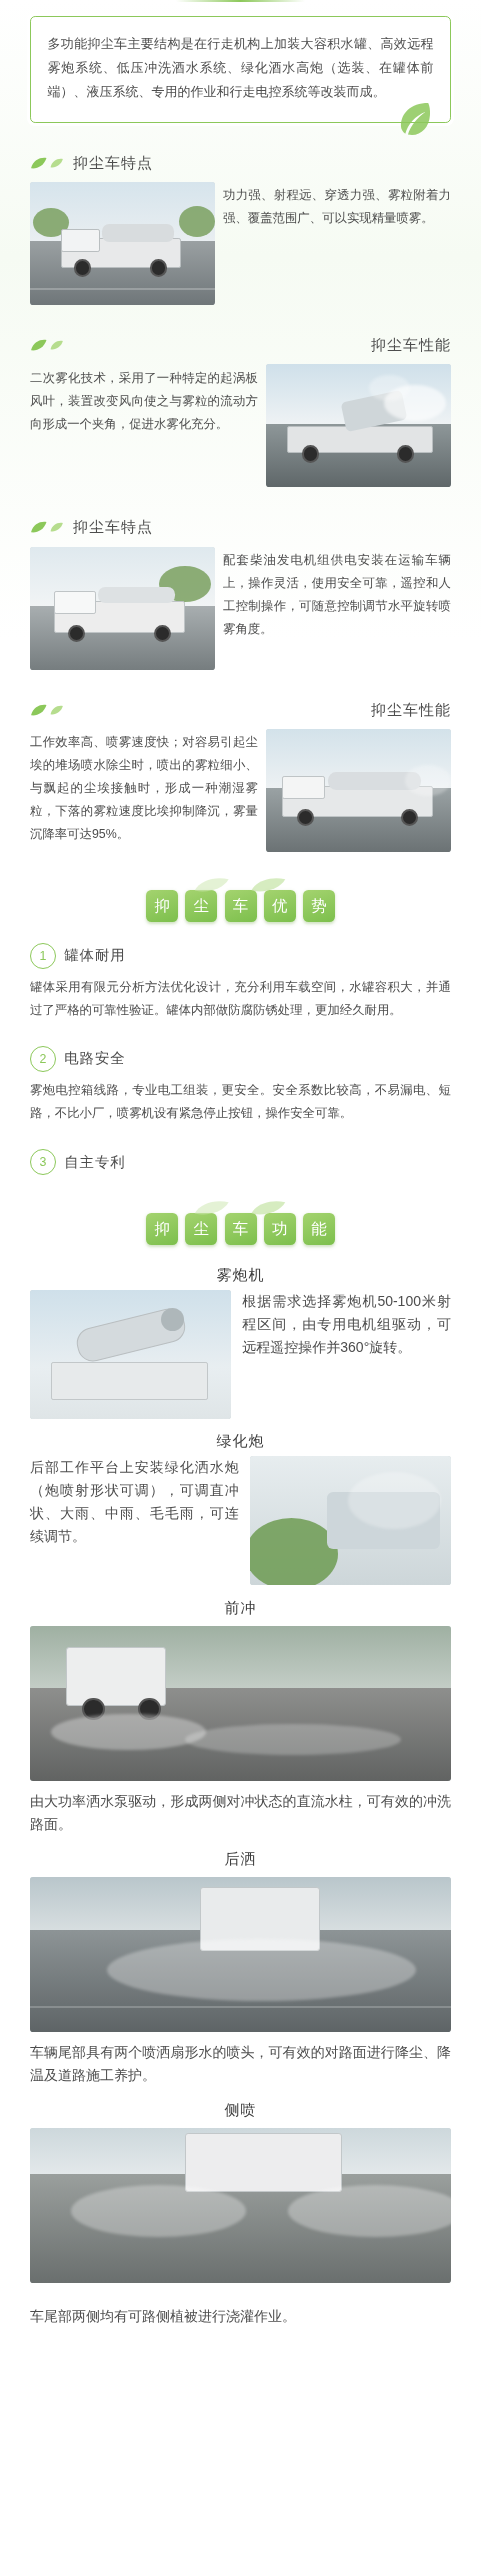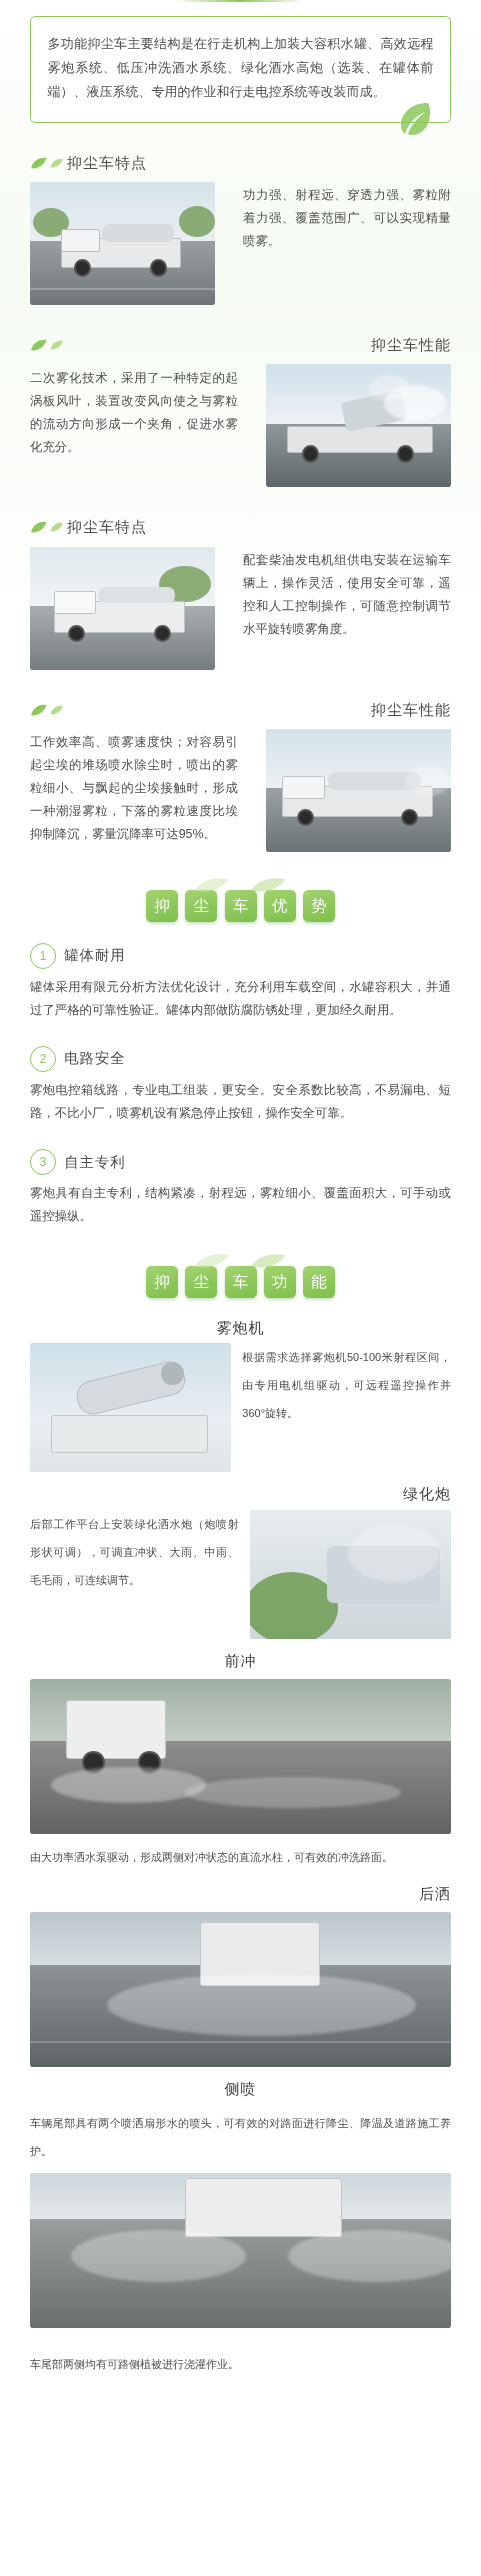--- a/index.html
+++ b/index.html
@@ -60,42 +60,42 @@
     bottom: -17.5px;
     width: 44px;
     height: 44px;
   }
 
   
   .sec-head {
     display: flex;
     align-items: center;
     margin: 31px 30px 9.3px 30px;
-    gap: 4px;
+    gap: 10px;
   }
   .sec-head.right {
     justify-content: space-between;
   }
   .sec-head .leafrow {
     display: flex;
     align-items: center;
     gap: 2.1px;
   }
   .sec-head .sec-title {
     font-size: 15px;
     color: #4d4d4d;
     letter-spacing: 1px;
   }
 
   
   .row {
     display: flex;
     margin: 0 30px 0 30px;
     align-items: flex-start;
-    gap: 28px;
+    gap: 8px;
   }
   .row.rev { flex-direction: row-reverse; }
   .photo {
     width: 185px;
     height: 123px;
     border-radius: 3.1px;
     flex: 0 0 185px;
     position: relative;
     overflow: hidden;
     background: #cfd6d8;
@@ -192,30 +192,30 @@
     margin: 0 30px 5.2px 30px;
   }
   .fn-title {
     font-size: 15px;
     color: #3d3d3d;
     font-weight: normal;
     margin: 13.4px 0 5.2px 0;
     letter-spacing: 1px;
   }
   .fn-title.center { text-align: center; }
-  .fn-title.left { text-align: right; }
+  .fn-title.left { text-align: center; }
   .fn-row {
     display: flex;
     gap: 11.3px;
     align-items: flex-start;
   }
   .fn-text {
     flex: 1;
-    font-size: 11px;
-    line-height: 28px;
+    font-size: 14px;
+    line-height: 23px;
     color: #4d4d4d;
     text-align: justify;
   }
   .fn-photo {
     width: 201px;
     height: 129px;
     flex: 0 0 201px;
     border-radius: 3.1px;
     overflow: hidden;
     position: relative;
@@ -374,21 +374,20 @@
       <div class="adv-title">电路安全</div>
     </div>
     <div class="adv-body">雾炮电控箱线路，专业电工组装，更安全。安全系数比较高，不易漏电、短路，不比小厂，喷雾机设有紧急停止按钮，操作安全可靠。</div>
   </div>
 
   <div class="adv">
     <div class="adv-head">
       <div class="adv-num">3</div>
       <div class="adv-title">自主专利</div>
     </div>
-    <div class="adv-body">雾炮具有自主专利，结构紧凑，射程远，雾粒细小、覆盖面积大，可手动或遥控操纵。</div>
   </div>
 
   <div class="banner">
     <div class="banner-bg"></div>
     <svg class="leaf-cluster" viewBox="0 0 300 40">
       <path d="M60 34 C70 14 100 6 126 12 C116 30 86 40 60 34 Z" fill="#cfe8b4"></path>
       <path d="M170 34 C180 14 210 6 236 12 C226 30 196 40 170 34 Z" fill="#b6dd8e"></path>
     </svg>
     <div class="chip">抑</div>
     <div class="chip">尘</div>
@@ -443,25 +442,25 @@
     <div class="fn-title left">后洒</div>
   </div>
   <div class="full-photo">
     <div class="sky" style="height:34%;background:linear-gradient(180deg,#b9c6cb,#d7dee0)"></div>
     <div class="ground" style="height:66%;background:linear-gradient(180deg,#8d9496,#5e6466)"></div>
     <div class="truck-body" style="left:170px;top:10.3px;width:118px;height:62px;background:#e9ebec;border:0.5px solid #c2c7c9;border-radius:3.1px;"></div>
     <div class="mist" style="left:77px;top:62px;width:309px;height:62px;opacity:.5;"></div>
     <div class="road-line" style="left:0;top:129px;width:481px;opacity:.3;"></div>
   </div>
   <div class="fn">
+    <div class="fn-text" style="margin-top:9.3px">车辆尾部具有两个喷洒扇形水的喷头，可有效的对路面进行降尘、降温及道路施工养护。</div>
+  </div>
+
+  <div class="fn">
     <div class="fn-title center">侧喷</div>
-  </div>
-
-  <div class="fn">
-    <div class="fn-text" style="margin-top:9.3px">车辆尾部具有两个喷洒扇形水的喷头，可有效的对路面进行降尘、降温及道路施工养护。</div>
   </div>
   <div class="full-photo">
     <div class="sky" style="height:30%;background:linear-gradient(180deg,#cdd8dc,#e3e8ea)"></div>
     <div class="ground" style="height:70%;background:linear-gradient(180deg,#9a9f9d,#6a6f6e)"></div>
     <div class="truck-body" style="left:155px;top:5.2px;width:155px;height:57px;background:#ededee;border:0.5px solid #c2c7c9;border-radius:3.1px;"></div>
     <div class="mist" style="left:41px;top:57px;width:175px;height:52px;opacity:.5;"></div>
     <div class="mist" style="left:258px;top:57px;width:175px;height:52px;opacity:.5;"></div>
   </div>
   <div class="fn">
     <div class="fn-text" style="margin-top:22px">车尾部两侧均有可路侧植被进行浇灌作业。</div>

